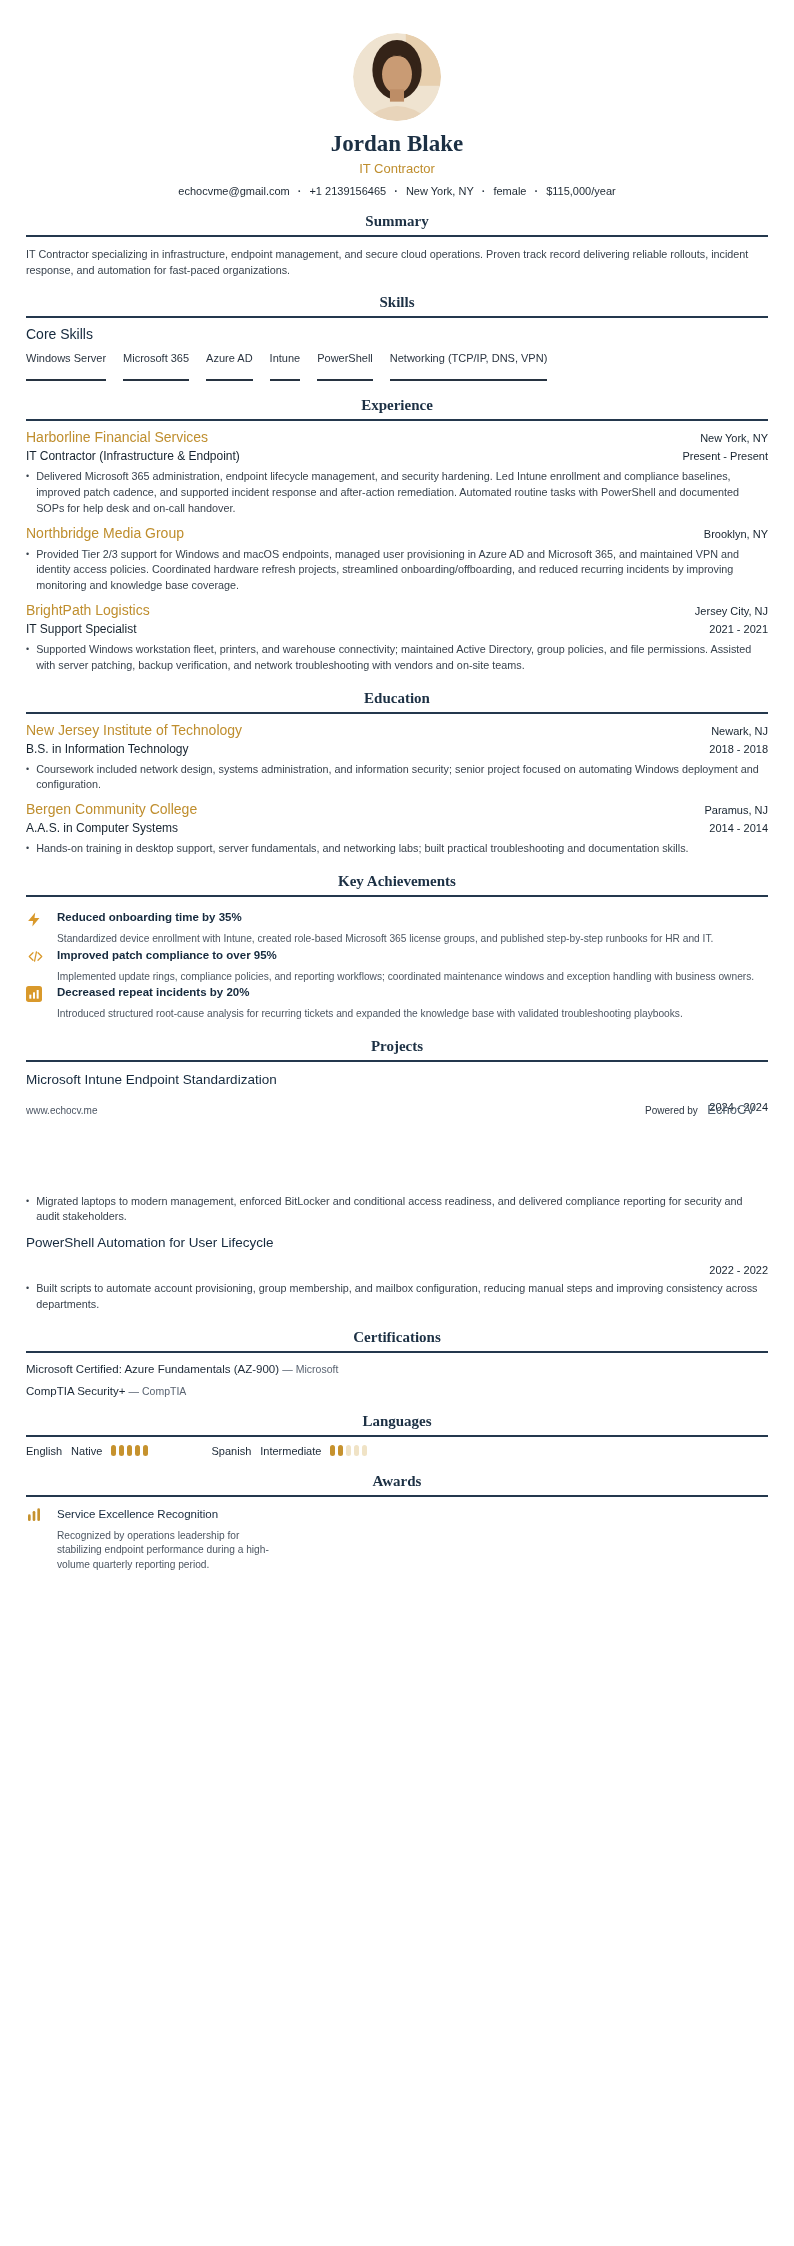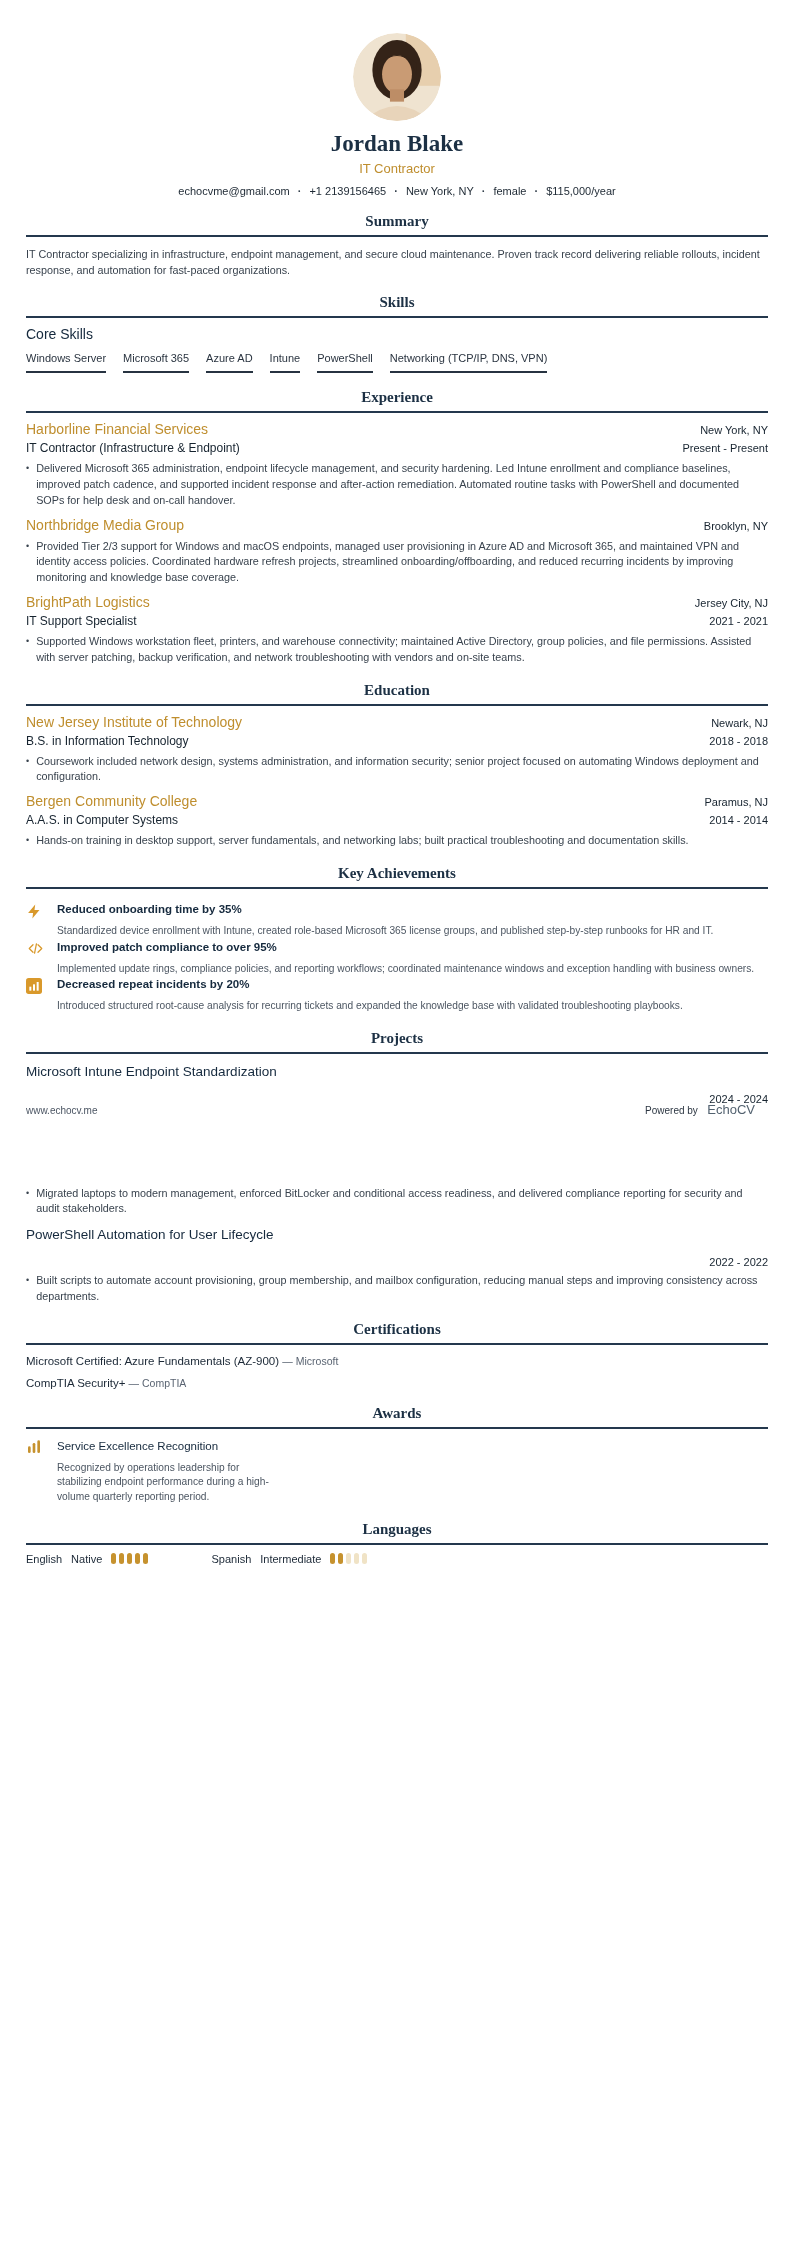--- a/index.html
+++ b/index.html
@@ -25,21 +25,21 @@
   .sec-title { font-family:"Liberation Serif", serif; font-weight:700; font-size:15px;
                line-height:19px; color:#1c3044; text-align:center; }
   .sec-rule { height:2px; background:#24384d; margin-top:4px; }
 
   .summary-text { margin-top:9px; font-size:10.8px; line-height:16px; color:#39434e; }
 
   
   .group-title { margin-top:7px; font-size:14px; line-height:18px; color:#15293d; }
   .skills-row { margin-top:5px; }
   .skill { display:inline-block; font-size:11px; color:#2a3440;
-           padding-bottom:7px; border-bottom:2px solid #273341; margin-right:17px; }
+           padding-bottom:15px; border-bottom:2px solid #273341; margin-right:17px; }
 
   
   .entry { margin-top:8px; }
   .row { display:flex; justify-content:space-between; align-items:baseline; }
   .org { font-size:14px; line-height:17px; color:#bf8e2e; }
   .right-meta { font-size:11px; color:#16232f; white-space:nowrap; }
   .role { font-size:12px; line-height:15px; color:#16232f; margin-top:3px; }
   .bullet { display:flex; gap:7px; margin-top:5px; font-size:10.8px; line-height:15.8px; color:#39434e; }
   .bullet .bmark { flex:0 0 auto; font-size:9px; line-height:15.8px; color:#39434e; }
 
@@ -108,21 +108,21 @@
   </div>
   <div class="name">Jordan Blake</div>
   <div class="job-title">IT Contractor</div>
   <div class="contact">
     <span class="item">echocvme@gmail.com</span><span class="item">+1 2139156465</span><span class="item">New York, NY</span><span class="item">female</span><span class="item">$115,000/year</span>
   </div>
 
   <div class="sec">
     <div class="sec-title">Summary</div>
     <div class="sec-rule"></div>
-    <p class="summary-text">IT Contractor specializing in infrastructure, endpoint management, and secure cloud maintenance. Proven track record delivering reliable rollouts, incident response, and automation for fast-paced organizations.</p>
+    <p class="summary-text">IT Contractor specializing in infrastructure, endpoint management, and secure cloud operations. Proven track record delivering reliable rollouts, incident response, and automation for fast-paced organizations.</p>
   </div>
 
   <div class="sec">
     <div class="sec-title">Skills</div>
     <div class="sec-rule"></div>
     <div class="group-title">Core Skills</div>
     <div class="skills-row">
       <span class="skill">Windows Server</span><span class="skill">Microsoft 365</span><span class="skill">Azure AD</span><span class="skill">Intune</span><span class="skill">PowerShell</span><span class="skill">Networking (TCP/IP, DNS, VPN)</span>
     </div>
   </div>
@@ -288,68 +288,68 @@
       <span>Microsoft Certified: Azure Fundamentals (AZ-900)</span>
       <span class="issuer">Microsoft</span>
     </div>
     <div class="cert">
       <span>CompTIA Security+</span>
       <span class="issuer">CompTIA</span>
     </div>
   </div>
 
   <div class="sec">
+    <div class="sec-title">Languages</div>
+    <div class="sec-rule"></div>
+    <div class="lang-grid">
+      <div class="lang">
+        <span>English</span>
+        <span>Native</span>
+        <span class="dots">
+            <span class="dot filled"></span>
+            <span class="dot filled"></span>
+            <span class="dot filled"></span>
+            <span class="dot filled"></span>
+            <span class="dot filled"></span>
+          </span>
+      </div>
+      <div class="lang">
+        <span>Spanish</span>
+        <span>Intermediate</span>
+        <span class="dots">
+            <span class="dot filled"></span>
+            <span class="dot filled"></span>
+            <span class="dot"></span>
+            <span class="dot"></span>
+            <span class="dot"></span>
+          </span>
+      </div>
+      <div class="lang"></div>
+      <div class="lang"></div>
+    </div>
+  </div>
+
+  <div class="sec">
     <div class="sec-title">Awards</div>
     <div class="sec-rule"></div>
     <div class="award">
       <span class="award-icon">
         <svg viewBox="0 0 24 24" width="16" height="16" fill="#c6922e">
             <rect x="3" y="11" width="4" height="10" rx="2"></rect>
             <rect x="10" y="6" width="4" height="15" rx="2"></rect>
             <rect x="17" y="2" width="4" height="19" rx="2"></rect>
           </svg>
       </span>
       <div>
         <div class="award-title">Service Excellence Recognition</div>
         <div class="award-desc">Recognized by operations leadership for stabilizing endpoint performance during a high-volume quarterly reporting period.</div>
       </div>
     </div>
   </div>
 
-  <div class="sec">
-    <div class="sec-title">Languages</div>
-    <div class="sec-rule"></div>
-    <div class="lang-grid">
-      <div class="lang">
-        <span>English</span>
-        <span>Native</span>
-        <span class="dots">
-            <span class="dot filled"></span>
-            <span class="dot filled"></span>
-            <span class="dot filled"></span>
-            <span class="dot filled"></span>
-            <span class="dot filled"></span>
-          </span>
-      </div>
-      <div class="lang">
-        <span>Spanish</span>
-        <span>Intermediate</span>
-        <span class="dots">
-            <span class="dot filled"></span>
-            <span class="dot filled"></span>
-            <span class="dot"></span>
-            <span class="dot"></span>
-            <span class="dot"></span>
-          </span>
-      </div>
-      <div class="lang"></div>
-      <div class="lang"></div>
-    </div>
-  </div>
-
   <div class="footer f1">
     <span class="site">www.echocv.me</span>
     <span>
       <span class="powered">Powered by</span>
       <span class="brand">EchoCV</span>
     </span>
   </div>
   <div class="footer f2">
     <span class="site">www.echocv.me</span>
     <span>

